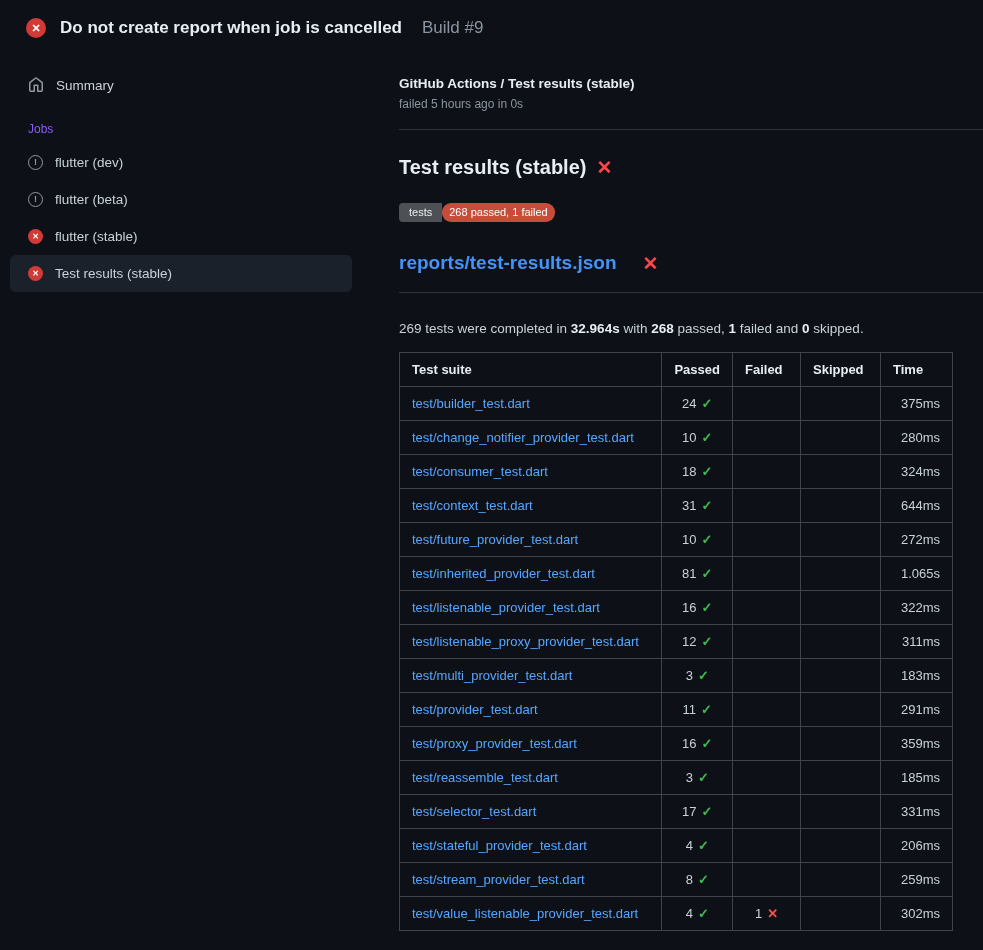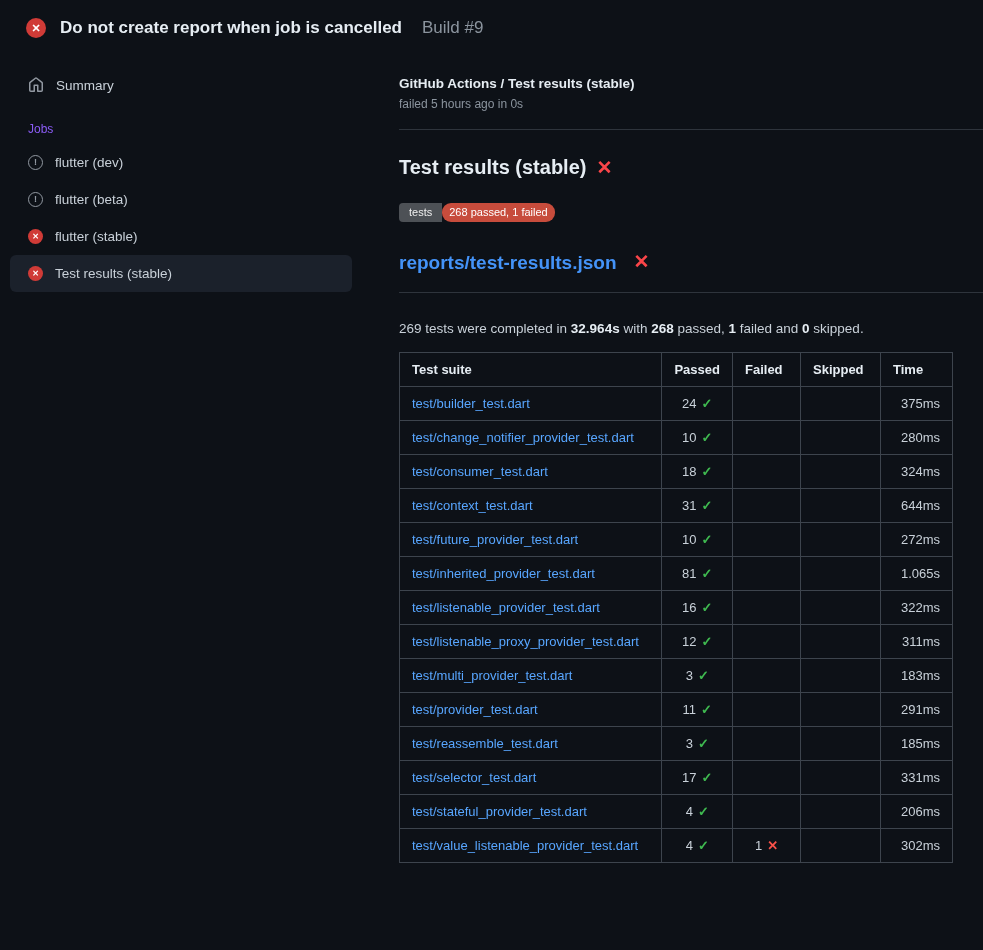--- a/index.html
+++ b/index.html
@@ -60,21 +60,21 @@
   hr.divider { border:none; border-top:1px solid #2e343c; margin:18px 0 0 0; }
 
   .check-title-row { display:flex; align-items:center; gap:10px; margin-top:26px; }
   .check-title { font-size:20px; font-weight:700; color:#e6edf3; }
   .big-cross { color:#fa4549; font-size:19px; font-weight:700; line-height:1; }
 
   .badge { display:inline-flex; margin-top:24px; font-size:11px; border-radius:4px; overflow:hidden; line-height:1; }
   .badge-label { padding:4px 10px; color:#efefef; }
   .badge-value { padding:4px 7px; color:#ffffff;border-radius:9px; }
 
-  .report-title-row { display:flex; gap:17px; margin-top:30px; }
+  .report-title-row { display:flex; align-items:center; gap:26px; margin-top:30px; }
   .report-title { font-size:19px; font-weight:700; color:#4493f8; }
 
   .summary-line { margin-top:28px; font-size:13.5px; color:#c9d1d9; }
   .summary-line .b { font-weight:700; color:#e6edf3; }
 
   
   table.results {
     border-collapse:collapse;
     margin-top:16px;
     width:554px;
@@ -233,39 +233,53 @@
             <td class="col-time">183ms</td>
           </tr>
           <tr>
             <td class="col-suite"><a href="#">test/provider_test.dart</a></td>
             <td class="col-passed"><span>11</span><span class="icon-check">✓</span></td>
             <td class="col-failed"></td>
             <td class="col-skipped"></td>
             <td class="col-time">291ms</td>
           </tr>
           <tr>
+            <td class="col-suite"><a href="#">test/proxy_provider_test.dart</a></td>
+            <td class="col-passed"><span>16</span><span class="icon-check">✓</span></td>
+            <td class="col-failed"></td>
+            <td class="col-skipped"></td>
+            <td class="col-time">359ms</td>
+          </tr>
+          <tr>
             <td class="col-suite"><a href="#">test/reassemble_test.dart</a></td>
             <td class="col-passed"><span>3</span><span class="icon-check">✓</span></td>
             <td class="col-failed"></td>
             <td class="col-skipped"></td>
             <td class="col-time">185ms</td>
           </tr>
           <tr>
             <td class="col-suite"><a href="#">test/selector_test.dart</a></td>
             <td class="col-passed"><span>17</span><span class="icon-check">✓</span></td>
             <td class="col-failed"></td>
             <td class="col-skipped"></td>
             <td class="col-time">331ms</td>
           </tr>
           <tr>
             <td class="col-suite"><a href="#">test/stateful_provider_test.dart</a></td>
             <td class="col-passed"><span>4</span><span class="icon-check">✓</span></td>
             <td class="col-failed"></td>
             <td class="col-skipped"></td>
             <td class="col-time">206ms</td>
+          </tr>
+          <tr>
+            <td class="col-suite"><a href="#">test/stream_provider_test.dart</a></td>
+            <td class="col-passed"><span>8</span><span class="icon-check">✓</span></td>
+            <td class="col-failed"></td>
+            <td class="col-skipped"></td>
+            <td class="col-time">259ms</td>
           </tr>
           <tr>
             <td class="col-suite"><a href="#">test/value_listenable_provider_test.dart</a></td>
             <td class="col-passed"><span>4</span><span class="icon-check">✓</span></td>
             <td class="col-failed"><span>1</span><span class="icon-cross">✕</span></td>
             <td class="col-skipped"></td>
             <td class="col-time">302ms</td>
           </tr>
         </tbody>
     </table>

